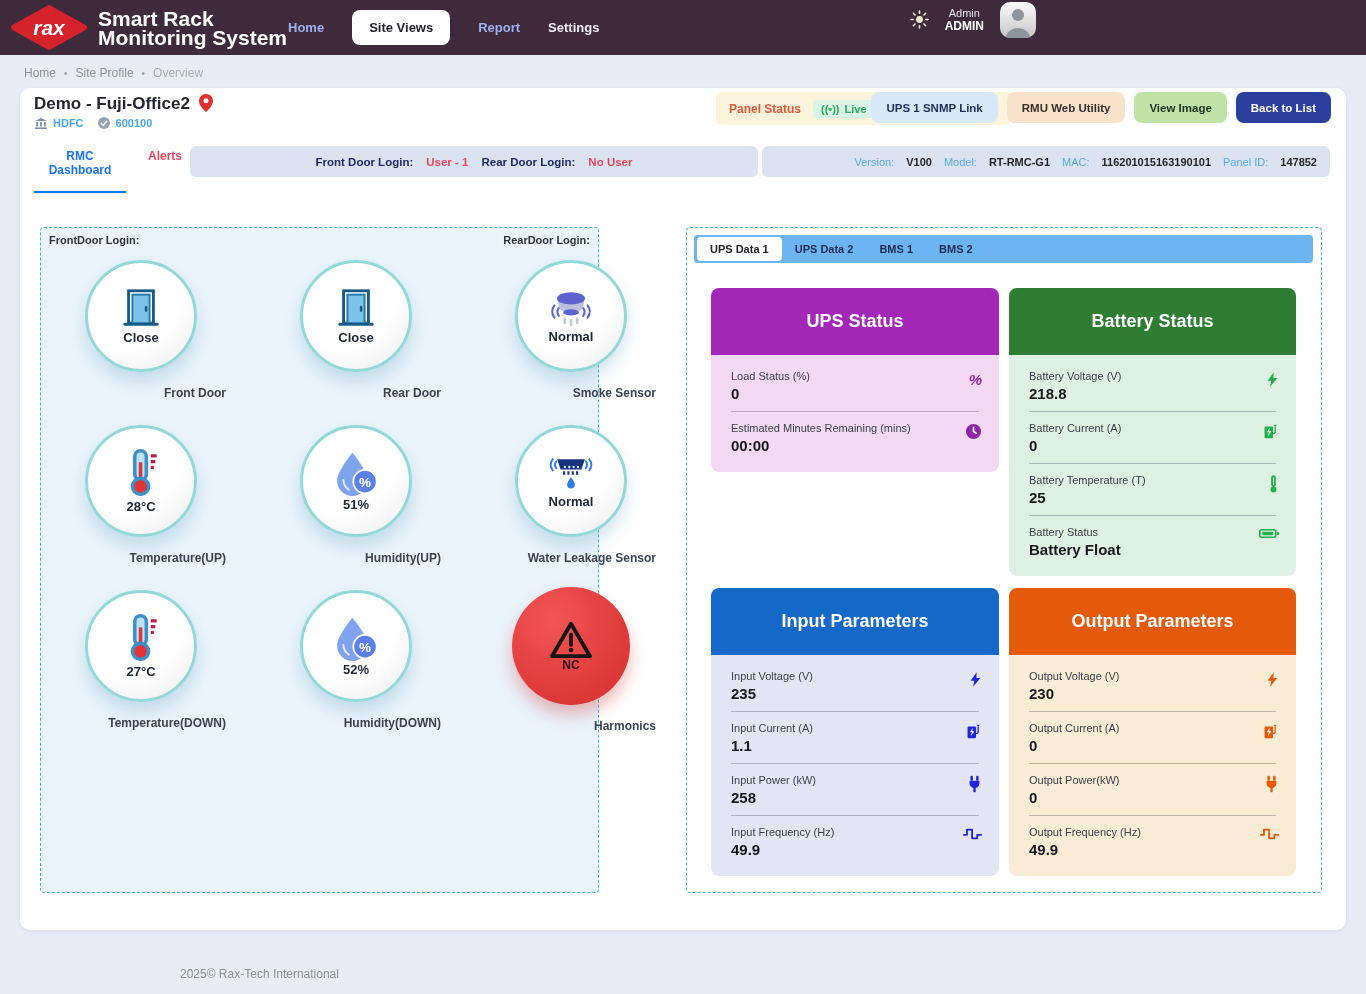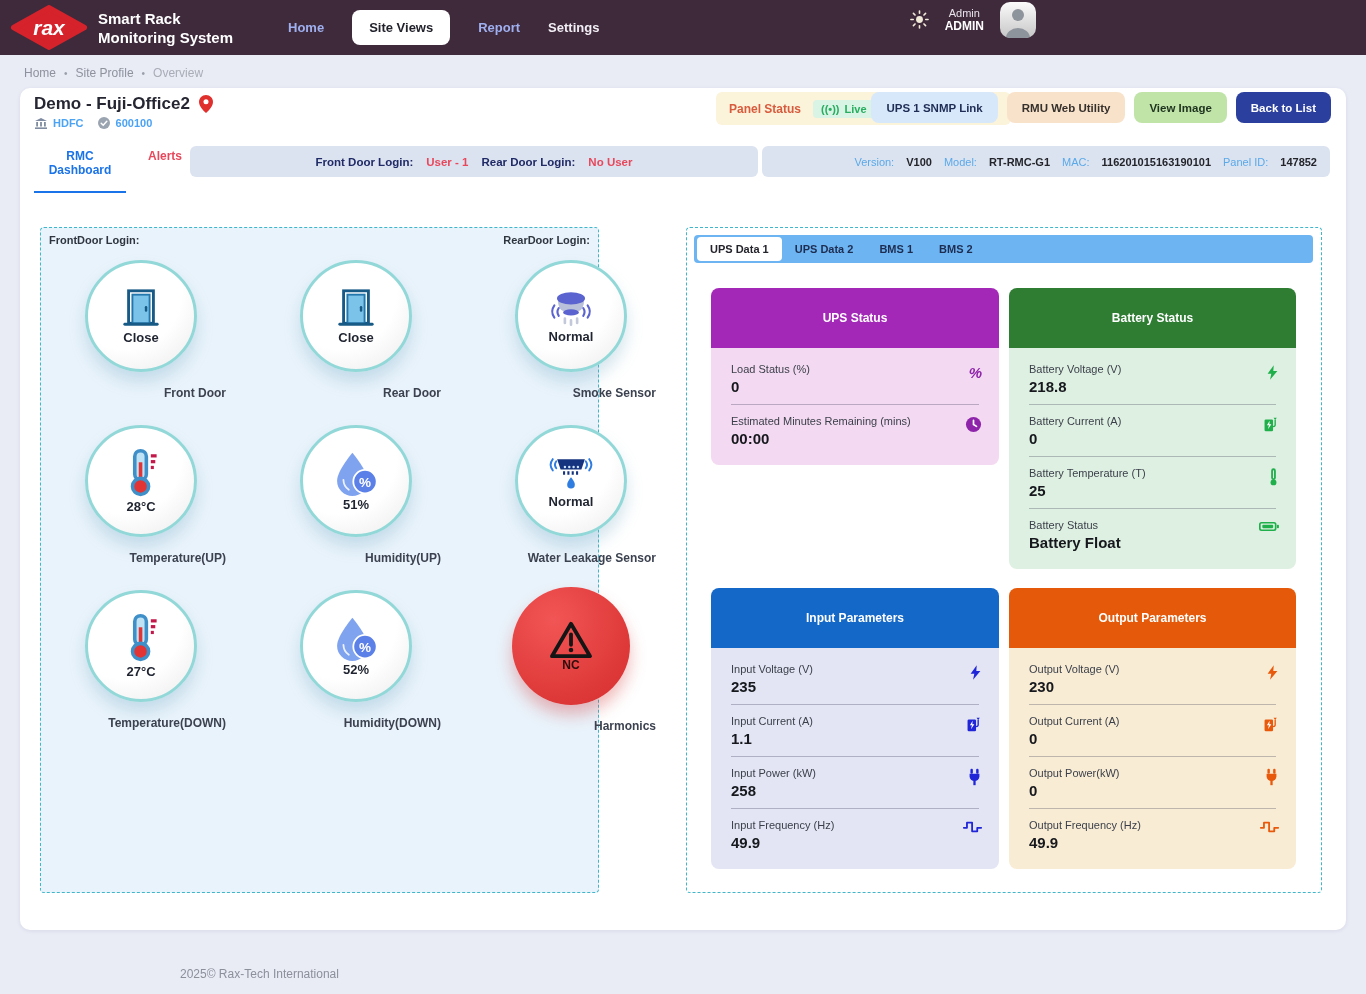--- a/index.html
+++ b/index.html
@@ -3,41 +3,41 @@
 <meta charset="utf-8">
 <style>
   * { margin:0; padding:0; box-sizing:border-box; }
   html,body { width:1366px; height:994px; }
   body { font-family:"Liberation Sans", sans-serif; background:#e9ebf5; overflow:hidden; }
   #app { position:relative; width:1366px; height:994px; }
 
   
   #navbar { position:absolute; left:0; top:0; width:1366px; height:55px; background:#3f2a3c; }
   .logo { position:absolute; left:10px; top:5px; }
-  .brand { position:absolute; left:98px; top:9px; color:#fff; font-size:15px; font-weight:700; line-height:19px; }
+  .brand { position:absolute; left:98px; top:9px; color:#fff; font-size:21px; font-weight:700; line-height:19px; }
   .nav-links { position:absolute; left:288px; top:0; height:55px; display:flex; align-items:center; gap:28px; }
   .nav-link { font-size:13px; font-weight:700; color:#9fb0f0; cursor:pointer; }
   .nav-link.lite { color:#f2eef5; }
   .nav-pill { background:#fff; color:#22222c; padding:10px 17px; border-radius:8px; font-size:13px; font-weight:700; cursor:pointer; }
   .nav-right { position:absolute; right:330px; top:0; height:39px; display:flex; align-items:center; gap:16px; }
   .admin-txt { text-align:center; color:#fff; }
   .admin-name { font-size:11px; color:#e8e2ea; }
   .admin-role { font-size:12px; font-weight:700; }
   .avatar { width:36px; height:36px; border-radius:10px; background:linear-gradient(180deg,#fbfbfb,#c6c6c6); display:flex; align-items:flex-end; justify-content:center; overflow:hidden; cursor:pointer; }
 
   
   #breadcrumb { position:absolute; left:24px; top:66px; font-size:12px; color:#8d929c; display:flex; gap:8px; align-items:center; }
   #breadcrumb .sep { color:#9aa0aa; font-size:10px; }
   #breadcrumb .crumb { cursor:pointer; }
   #breadcrumb .current { color:#a8adb6; }
 
   
   #main-card { position:absolute; left:20px; top:88px; width:1326px; height:842px; background:#fff; border-radius:10px; box-shadow:0 1px 4px rgba(30,40,80,.08); }
 
-  .site-title-row { position:absolute; left:14px; top:6px; display:flex; align-items:center; gap:9px; }
+  .site-title-row { position:absolute; left:14px; top:6px; display:flex; gap:9px; }
   .site-title { font-size:17px; font-weight:800; color:#26263238; color:#262632; }
   .site-meta { position:absolute; left:15px; top:29px; display:flex; align-items:center; gap:6px; font-size:11px; font-weight:600; color:#4ba3f5; }
   .site-meta .mi { display:flex; }
   .site-meta .code { margin-left:8px; }
 
   .status-pill { position:absolute; left:696px; top:4px; height:33px; background:#fbf3da; border-radius:6px; display:flex; align-items:center; gap:12px; padding:0 13px; }
   .ps-label { color:#d95b3d; font-size:12px; font-weight:700; }
   .live-badge { display:flex; align-items:center; gap:5px; background:#d9f3e4; border-radius:4px; padding:3px 8px; color:#27ae60; font-size:11px; font-weight:700; }
   .ps-time { font-size:12px; font-weight:700; color:#2c2c34; }
 
@@ -70,21 +70,21 @@
   .scircle.alert .sstatus { color:#2d0d0d; font-size:12px; margin-top:-3px; }
   .slabel { margin-top:14px; font-size:12px; font-weight:600; color:#3c4250; }
 
   
   #right-panel { position:absolute; left:666px; top:139px; width:636px; height:666px; background:#fff; border:1.5px dashed #3fb6c9; border-radius:4px; }
   .ups-tabbar { position:absolute; left:7px; top:7px; width:619px; height:28px; background:#6cb4f2; border-radius:4px; display:flex; align-items:center; }
   .utab { padding:6px 13px; font-size:11px; font-weight:700; color:#1e2c50; cursor:pointer; }
   .utab.active { background:#fff; color:#23232b; border-radius:4px; margin-left:3px; }
 
   .card { position:absolute; border-radius:8px; }
-  .card-h { height:60px; border-radius:8px 8px 0 0; display:flex; align-items:center; justify-content:center; color:#fff; font-size:12px; font-weight:700; background:var(--hd); }
+  .card-h { height:67px; border-radius:8px 8px 0 0; display:flex; align-items:center; justify-content:center; color:#fff; font-size:18px; font-weight:700; background:var(--hd); }
   .card-b { background:var(--bd); border-radius:0 0 8px 8px; padding:5px 0 9px; }
   .crow { position:relative; padding:10px 48px 9px 20px; }
   .crow-l { font-size:11px; color:#3a3f4a; }
   .crow-v { font-size:15px; font-weight:700; color:#16181d; margin-top:3px; }
   .crow-i { position:absolute; right:17px; top:11px; color:var(--ic); display:flex; }
   .icon-glyph { font-size:15px; font-weight:800; font-style:italic; }
   .cdiv { height:1px; background:rgba(40,40,70,.28); margin:0 20px; }
   .c-ups { --hd:#a428b8; --bd:#f3d9f1; --ic:#8e24aa; }
   .c-bat { --hd:#2e7d33; --bd:#def0e1; --ic:#1faf4b; }
   .c-in  { --hd:#1468c8; --bd:#e3e5f4; --ic:#2026d8; }

